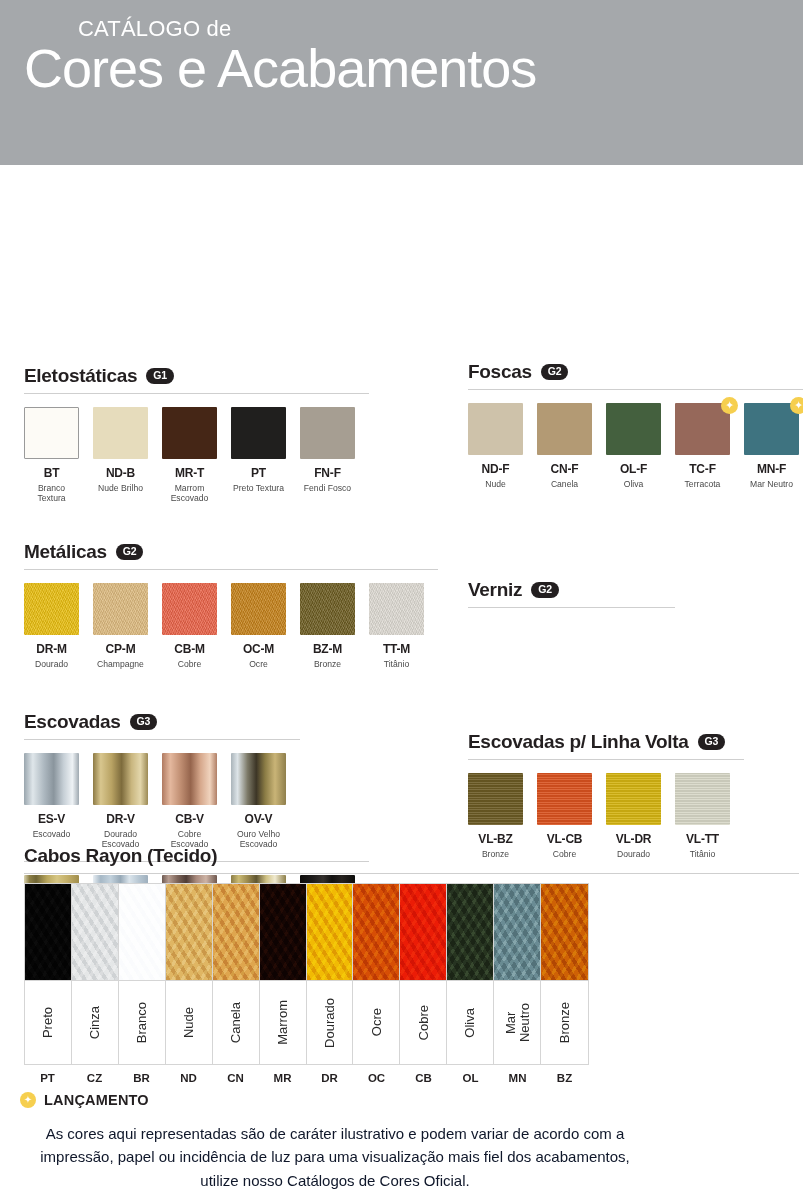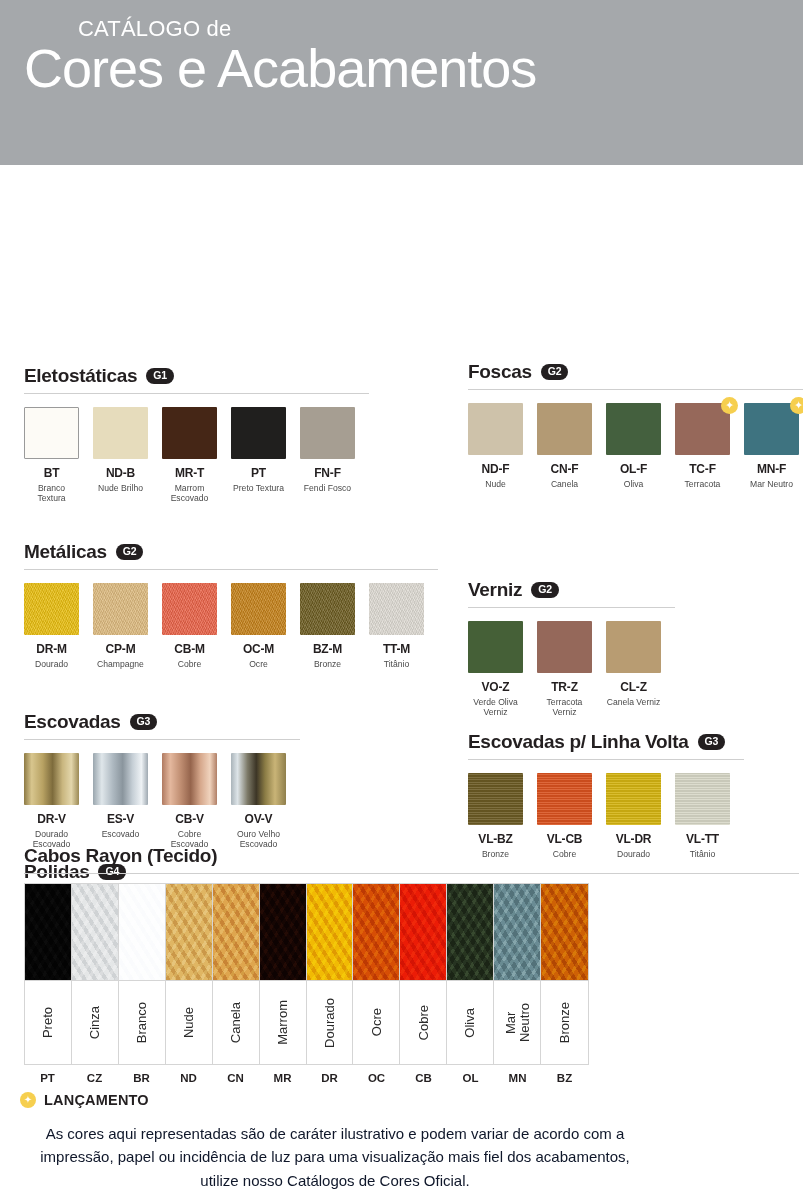--- a/index.html
+++ b/index.html
@@ -263,46 +263,42 @@
         </div>
       </div>
       <div class="section" style="position: absolute; top: 546px; left: 0px; width: 400px;">
         <div class="section-head">
           <div class="section-title">Escovadas</div>
           <span class="grp-badge">G3</span>
         </div>
         <div class="rule" style="width: 276px;"></div>
         <div class="swatches">
           <div class="swatch-cell">
+            <div class="swatch" style="background: linear-gradient(90deg, rgb(154, 166, 174) 0%, rgb(223, 230, 234) 16%, rgb(174, 185, 193) 36%, rgb(138, 149, 157) 54%, rgb(198, 207, 214) 72%, rgb(238, 242, 245) 88%, rgb(159, 169, 177) 100%);"></div>
+            <div class="code">ES-V</div>
+            <div class="cname">Escovado</div>
+          </div>
+          <div class="swatch-cell">
             <div class="swatch" style="background: linear-gradient(90deg, rgb(141, 122, 69) 0%, rgb(216, 198, 142) 14%, rgb(184, 162, 99) 34%, rgb(125, 107, 60) 52%, rgb(201, 182, 127) 70%, rgb(227, 214, 171) 86%, rgb(156, 138, 85) 100%);"></div>
             <div class="code">DR-V</div>
             <div class="cname">Dourado Escovado</div>
           </div>
           <div class="swatch-cell">
-            <div class="swatch" style="background: linear-gradient(90deg, rgb(154, 166, 174) 0%, rgb(223, 230, 234) 16%, rgb(174, 185, 193) 36%, rgb(138, 149, 157) 54%, rgb(198, 207, 214) 72%, rgb(238, 242, 245) 88%, rgb(159, 169, 177) 100%);"></div>
-            <div class="code">ES-V</div>
-            <div class="cname">Escovado</div>
-          </div>
-          <div class="swatch-cell">
             <div class="swatch" style="background: linear-gradient(90deg, rgb(176, 122, 97) 0%, rgb(228, 184, 158) 15%, rgb(192, 142, 114) 34%, rgb(149, 100, 76) 52%, rgb(214, 168, 140) 70%, rgb(240, 211, 189) 87%, rgb(176, 127, 102) 100%);"></div>
             <div class="code">CB-V</div>
             <div class="cname">Cobre Escovado</div>
           </div>
           <div class="swatch-cell">
             <div class="swatch" style="background: linear-gradient(90deg, rgb(170, 180, 186) 0%, rgb(221, 228, 232) 12%, rgb(125, 122, 104) 30%, rgb(60, 53, 38) 46%, rgb(139, 124, 69) 62%, rgb(201, 180, 119) 80%, rgb(143, 127, 76) 100%);"></div>
             <div class="code">OV-V</div>
             <div class="cname">Ouro Velho Escovado</div>
           </div>
         </div>
       </div>
       <div class="section" style="position: absolute; top: 696px; left: 0px; width: 400px;">
-        <div class="section-head">
-          <div class="section-title">Polidas</div>
-          <span class="grp-badge">G4</span>
-        </div>
         <div class="rule" style="width: 345px;"></div>
         <div class="swatches">
           <div class="swatch-cell">
             <div class="swatch" style="background: linear-gradient(90deg, rgb(217, 211, 176) 0%, rgb(141, 128, 71) 10%, rgb(111, 101, 53) 22%, rgb(185, 167, 94) 42%, rgb(214, 198, 132) 60%, rgb(196, 176, 106) 78%, rgb(160, 141, 76) 100%);"></div>
             <div class="code">DR-P</div>
             <div class="cname">Dourado Polido</div>
           </div>
           <div class="swatch-cell">
             <div class="swatch" style="background: linear-gradient(90deg, rgb(232, 238, 243) 0%, rgb(166, 184, 198) 14%, rgb(195, 210, 221) 32%, rgb(151, 169, 183) 50%, rgb(219, 229, 236) 66%, rgb(182, 198, 210) 84%, rgb(158, 175, 189) 100%);"></div>
             <div class="code">AL-P</div>
@@ -364,37 +360,20 @@
             <div class="cname">Mar Neutro</div>
           </div>
         </div>
       </div>
       <div class="section" style="position: absolute; top: 376px; left: 0px; width: 320px; margin-top: 38px;">
         <div class="section-head">
           <div class="section-title">Verniz</div>
           <span class="grp-badge">G2</span>
         </div>
         <div class="rule" style="width: 207px;"></div>
-        <div class="swatches">
-          <div class="swatch-cell">
-            <div class="swatch" style="background: rgb(69, 96, 55);"></div>
-            <div class="code">VO-Z</div>
-            <div class="cname">Verde Oliva Verniz</div>
-          </div>
-          <div class="swatch-cell">
-            <div class="swatch" style="background: rgb(149, 104, 90);"></div>
-            <div class="code">TR-Z</div>
-            <div class="cname">Terracota Verniz</div>
-          </div>
-          <div class="swatch-cell">
-            <div class="swatch" style="background: rgb(184, 156, 114);"></div>
-            <div class="code">CL-Z</div>
-            <div class="cname">Canela Verniz</div>
-          </div>
-        </div>
       </div>
       <div class="section" style="position: absolute; top: 566px; left: 0px; width: 320px;">
         <div class="section-head">
           <div class="section-title">Escovadas p/ Linha Volta</div>
           <span class="grp-badge">G3</span>
         </div>
         <div class="rule" style="width: 276px;"></div>
         <div class="swatches">
           <div class="swatch-cell">
             <div class="swatch tex-vl" style="background: rgb(107, 90, 36);"></div>

